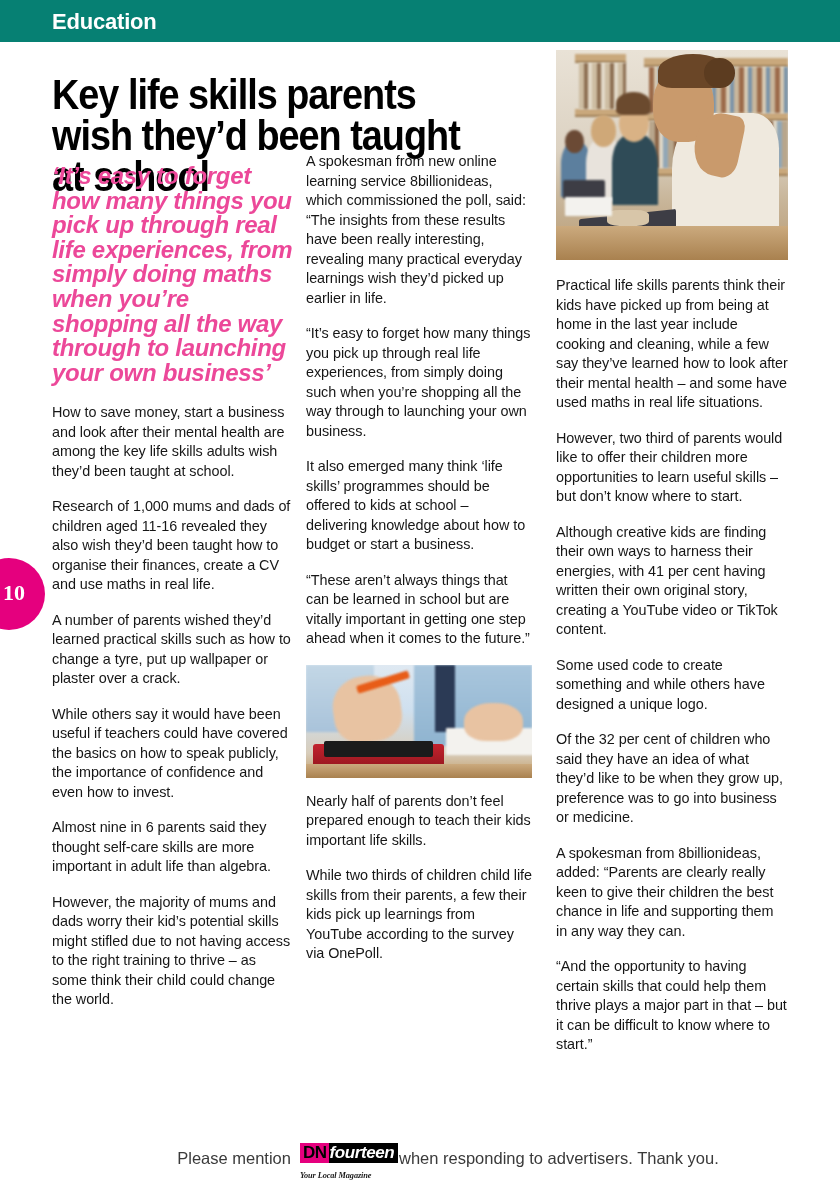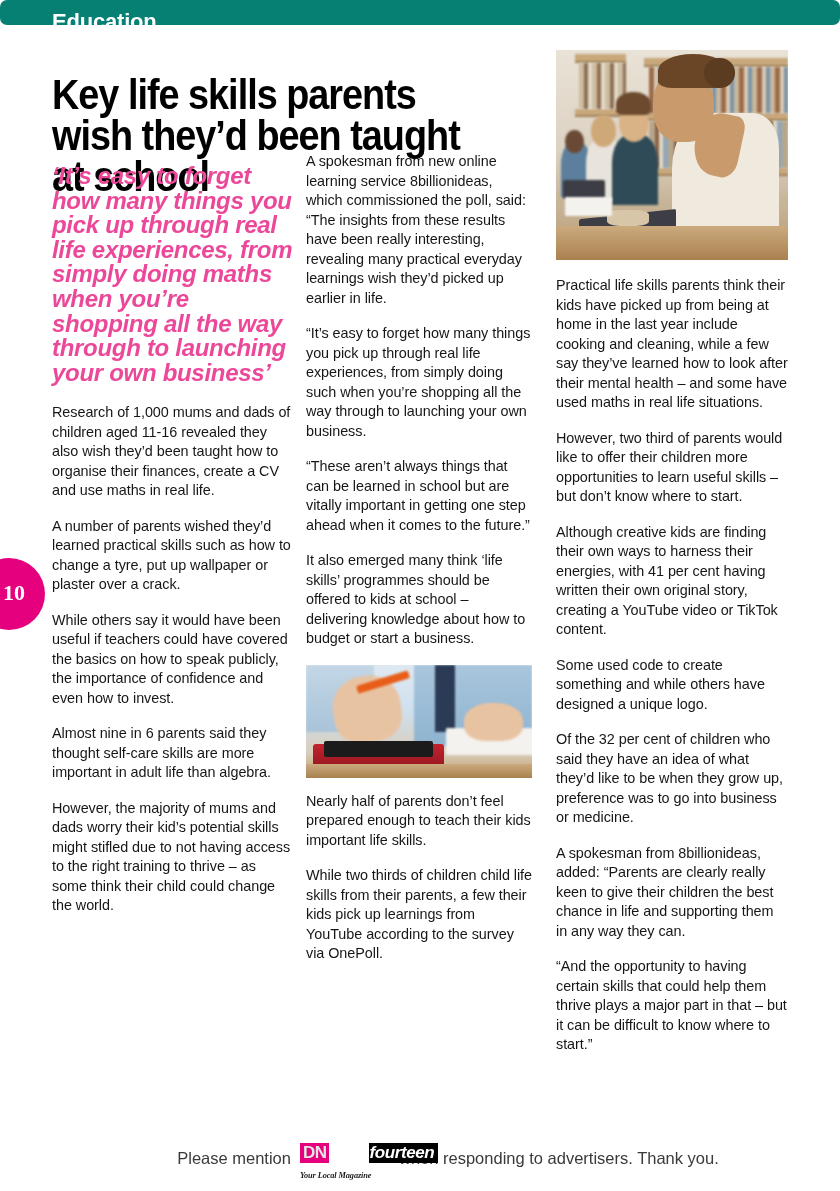--- a/index.html
+++ b/index.html
@@ -14,23 +14,22 @@
     color: #161616;
     overflow: hidden;
     position: relative;
   }
 
   
   .section-band {
     position: absolute;
     left: 0; top: 0;
     width: 840px;
-    height: 25px;
+    height: 42px;
     background: #068073;
-    border-radius: 7px;
   }
   .section-band .section-title {
     position: absolute;
     left: 52px;
     top: 9px;
     font-size: 22px;
     font-weight: bold;
     color: #ffffff;
     letter-spacing: -0.2px;
   }
@@ -206,40 +205,39 @@
     height: 30px;
     vertical-align: middle;
   }
   .logo-row {
     display: flex;
     height: 20px;
     align-items: stretch;
   }
   .logo-dn {
     background: #e5007e;
-    color: #e5e5e5;
+    color: #000000;
     font-weight: bold;
     font-size: 17px;
     line-height: 20px;
     padding: 0 2px 0 3px;
     letter-spacing: -0.5px;
     font-family: "Liberation Sans", sans-serif;
   }
   .logo-fourteen {
     background: #000000;
     color: #ffffff;
     font-weight: bold;
     font-style: italic;
     font-size: 17px;
     line-height: 20px;
     padding: 0 4px 0 1px;
     letter-spacing: -0.4px;
     flex: 1;
     font-family: "Liberation Sans", sans-serif;
-    margin-left: 40px;
   }
   .logo-tag {
     text-align: center;
     font-family: "Liberation Serif", serif;
     font-style: italic;
     font-weight: bold;
     font-size: 8.3px;
     line-height: 10px;
     color: #1a1a1a;
     letter-spacing: -0.1px;
@@ -253,32 +251,33 @@
 </div>
 
 <h1 class="headline">Key life skills parents wish they’d been taught at school</h1>
 
 <div class="page-badge">
   <span class="page-num">10</span>
 </div>
 
 <div class="col col1">
   <p class="pullquote">‘It’s easy to forget how many things you pick up through real life experiences, from simply doing maths when you’re shopping all the way through to launching your own business’</p>
+  <p class="body">How to save money, start a business and look after their mental health are among the key life skills adults wish they’d been taught at school.</p>
   <p class="body">Research of 1,000 mums and dads of children aged 11-16 revealed they also wish they’d been taught how to organise their finances, create a CV and use maths in real life.</p>
   <p class="body">A number of parents wished they’d learned practical skills such as how to change a tyre, put up wallpaper or plaster over a crack.</p>
   <p class="body">While others say it would have been useful if teachers could have covered the basics on how to speak publicly, the importance of confidence and even how to invest.</p>
   <p class="body">Almost nine in 6 parents said they thought self-care skills are more important in adult life than algebra.</p>
   <p class="body">However, the majority of mums and dads worry their kid’s potential skills might stifled due to not having access to the right training to thrive – as some think their child could change the world.</p>
 </div>
 
 <div class="col col2">
   <p class="body">A spokesman from new online learning service 8billionideas, which commissioned the poll, said: “The insights from these results have been really interesting, revealing many practical everyday learnings wish they’d picked up earlier in life.</p>
   <p class="body">“It’s easy to forget how many things you pick up through real life experiences, from simply doing such when you’re shopping all the way through to launching your own business.</p>
+  <p class="body">It also emerged many think ‘life skills’ programmes should be offered to kids at school – delivering knowledge about how to budget or start a business.</p>
   <p class="body">“These aren’t always things that can be learned in school but are vitally important in getting one step ahead when it comes to the future.”</p>
-  <p class="body">It also emerged many think ‘life skills’ programmes should be offered to kids at school – delivering knowledge about how to budget or start a business.</p>
 
   <div class="photo photo-calc">
     <div class="calc-bg"></div>
     <div class="shirt blurv" style="left:48%;top:0;width:52%;height:72%;"></div>
     <div class="shirt blurv" style="left:0;top:0;width:30%;height:60%;background:linear-gradient(180deg,#c3d7e6,#a9c3da);"></div>
     <div class="tie blurv" style="left:57%;top:0;width:9%;height:60%;"></div>
     <div class="paper blurv" style="left:62%;top:56%;width:40%;height:24%;"></div>
     <div class="hand blurv" style="left:12%;top:10%;width:30%;height:58%;transform:rotate(-8deg);"></div>
     <div class="hand blurv" style="left:70%;top:34%;width:26%;height:34%;"></div>
     <div class="pen blurv" style="left:22%;top:12%;width:24%;height:7%;transform:rotate(-17deg);"></div>

